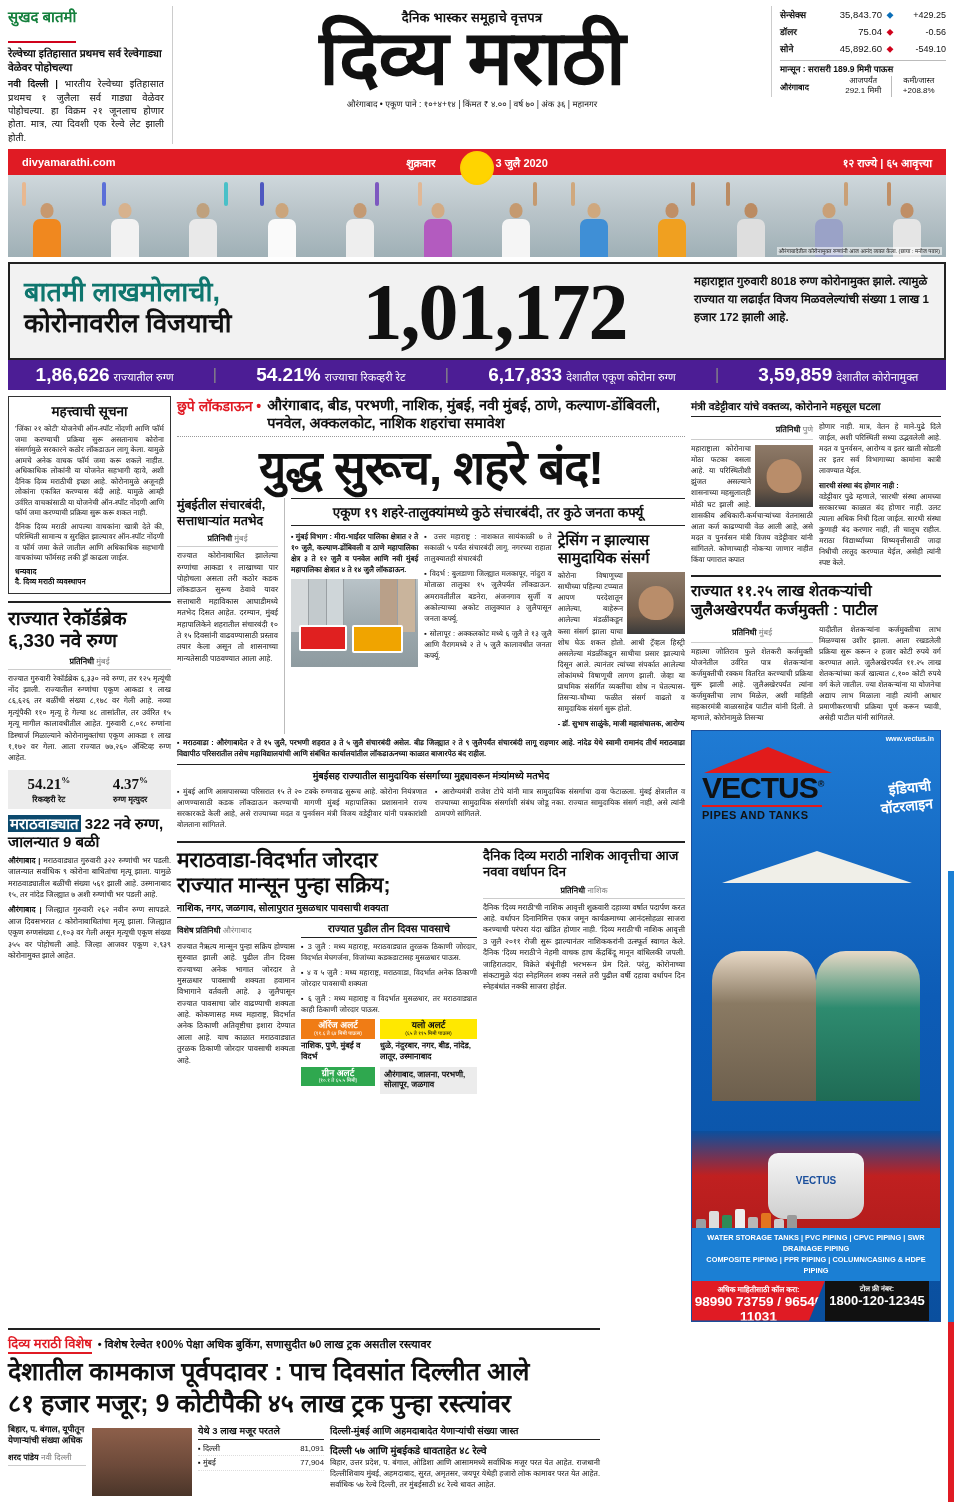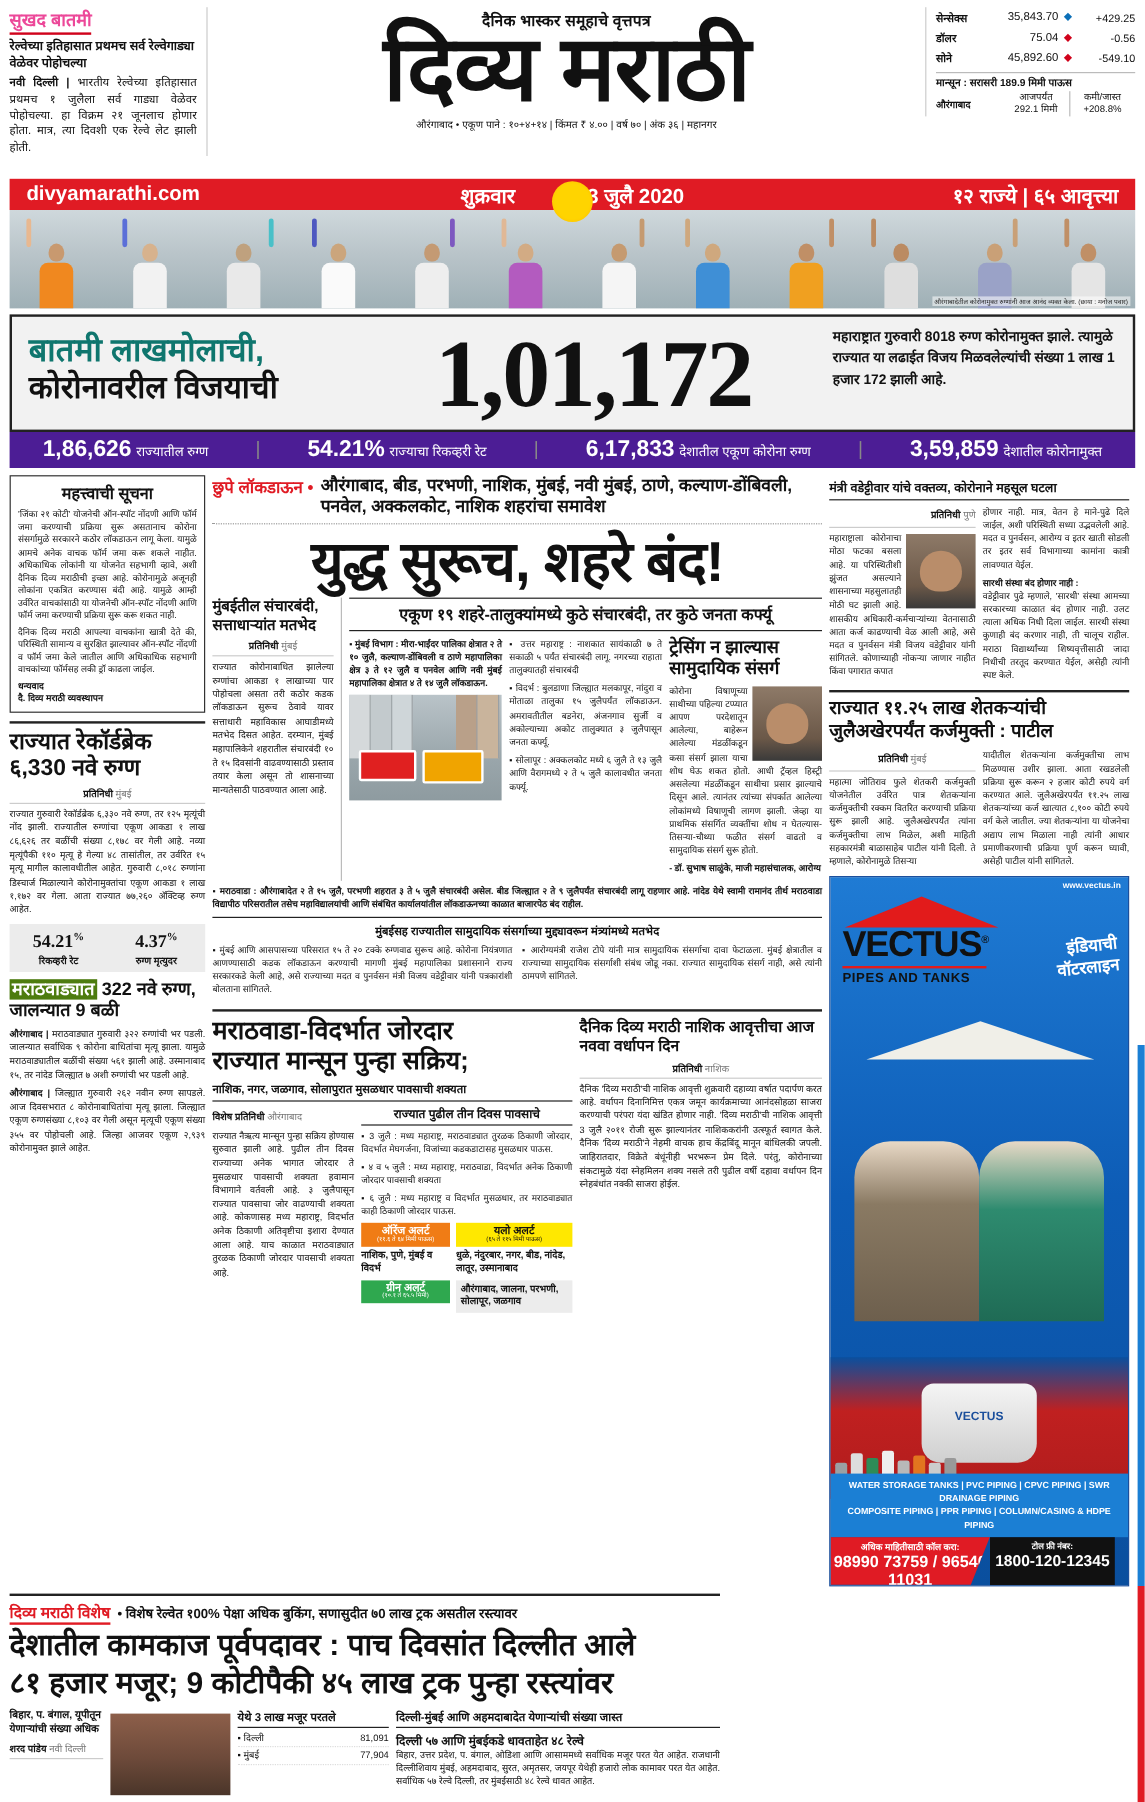--- a/index.html
+++ b/index.html
@@ -6,22 +6,22 @@
   body {
     width:954px; height:1502px; background:#ffffff;
     font-family:"Liberation Sans", sans-serif;
     color:#111; overflow:hidden;
   }
   .page { width:954px; height:1502px; position:relative; padding:6px 8px; }
 
   
   .masthead { display:flex; align-items:flex-start; height:140px; }
   .mh-left { width:165px; padding-right:8px; border-right:1px solid #ccc; }
-  .mh-left-title { color:#ec4899; font-weight:bold; font-size:15px;
-      border-bottom:2px solid #d0021b; display:inline-block; padding-bottom:1px; margin-bottom:3px; }
+  .mh-left-title { color:#15803d; font-weight:bold; font-size:15px;
+      border-bottom:2px solid #d0021b; display:inline-block; padding-bottom:15px; margin-bottom:3px; }
   .mh-left-sub { font-size:10.5px; font-weight:bold; line-height:1.35; margin-bottom:3px; }
   .mh-left-body { font-size:9.5px; line-height:1.4; text-align:justify; }
   .mh-left-body b { font-weight:bold; }
 
   .mh-center { flex:1; text-align:center; position:relative; padding-top:2px; }
   .mh-tagline { font-size:13px; font-weight:bold; letter-spacing:.2px; margin-bottom:-6px; }
   .mh-logo { font-size:76px; font-weight:bold; line-height:1.0; letter-spacing:-1px; }
   .mh-meta { font-size:8.5px; margin-top:2px; }
 
   .mh-right { width:175px; padding-left:8px; border-left:1px solid #ccc; font-size:9px; }
@@ -36,21 +36,21 @@
   .rain-grid { display:flex; font-size:8px; }
   .rain-city { width:56px; font-weight:bold; align-self:center; }
   .rain-col { flex:1; text-align:center; line-height:1.3; }
   .rain-col.bl { border-left:1px solid #bbb; }
   .rain-col .h { font-size:8px; }
   .rain-col .v { font-size:8px; }
 
   
   .redbar { background:#e01b24; color:#fff; height:26px; display:flex;
     align-items:center; justify-content:space-between; padding:0 14px;
-    font-size:17px; font-weight:bold; position:relative; margin-top:3px; }
+    font-size:11px; font-weight:bold; position:relative; margin-top:3px; }
   .redbar .c { position:absolute; left:50%; transform:translateX(-50%); display:flex; gap:60px; }
   .sun { position:absolute; left:50%; transform:translateX(-50%); top:2px;
     width:34px; height:34px; border-radius:50%;
     background:radial-gradient(circle,#ffd400 60%,#ffb400 100%); z-index:3; }
   .photo { height:82px; position:relative; overflow:hidden;
     background:linear-gradient(180deg,#cfd8dc 0%,#b9c4c9 45%,#9fb0b6 100%); }
   .photo .people { position:absolute; inset:0; display:flex; align-items:flex-end; }
   .pers { flex:1; position:relative; height:100%; }
   .pers .head { position:absolute; left:50%; transform:translateX(-50%); top:34%;
     width:13px; height:15px; border-radius:50% 50% 45% 45%; }
@@ -96,21 +96,21 @@
   .byline .g { color:#777; font-weight:normal; }
   .bodytext { font-size:7.6px; line-height:1.5; text-align:justify; }
 
   .twostat { background:#ececec; display:flex; margin:6px 0; padding:5px 0; }
   .twostat div { flex:1; text-align:center; }
   .twostat .n { font-size:15px; font-weight:bold; font-family:"Liberation Serif",serif; }
   .twostat .n sup { font-size:9px; }
   .twostat .l { font-size:8px; font-weight:bold; }
 
   .hl-mini { font-size:15px; font-weight:bold; line-height:1.2; }
-  .hl-mini .hi { background:#4d7c0f; color:#fff; padding:0 2px; }
+  .hl-mini .hi { background:#0c4a6e; color:#fff; padding:0 2px; }
 
   
   .kicker { display:flex; align-items:flex-start; gap:6px;
       border-bottom:1px dotted #999; padding-bottom:4px; }
   .kicker .tag { color:#e01b24; font-weight:bold; font-size:14px; white-space:nowrap; }
   .kicker .txt { font-size:14.5px; font-weight:bold; line-height:1.25; }
   .mega { font-size:47px; font-weight:bold; text-align:center; line-height:1.08;
       margin:6px 0 4px; letter-spacing:-1px; }
   .sub-split { display:flex; gap:6px; }
   .sub-left { width:108px; border-right:1px solid #bbb; padding-right:6px; }

